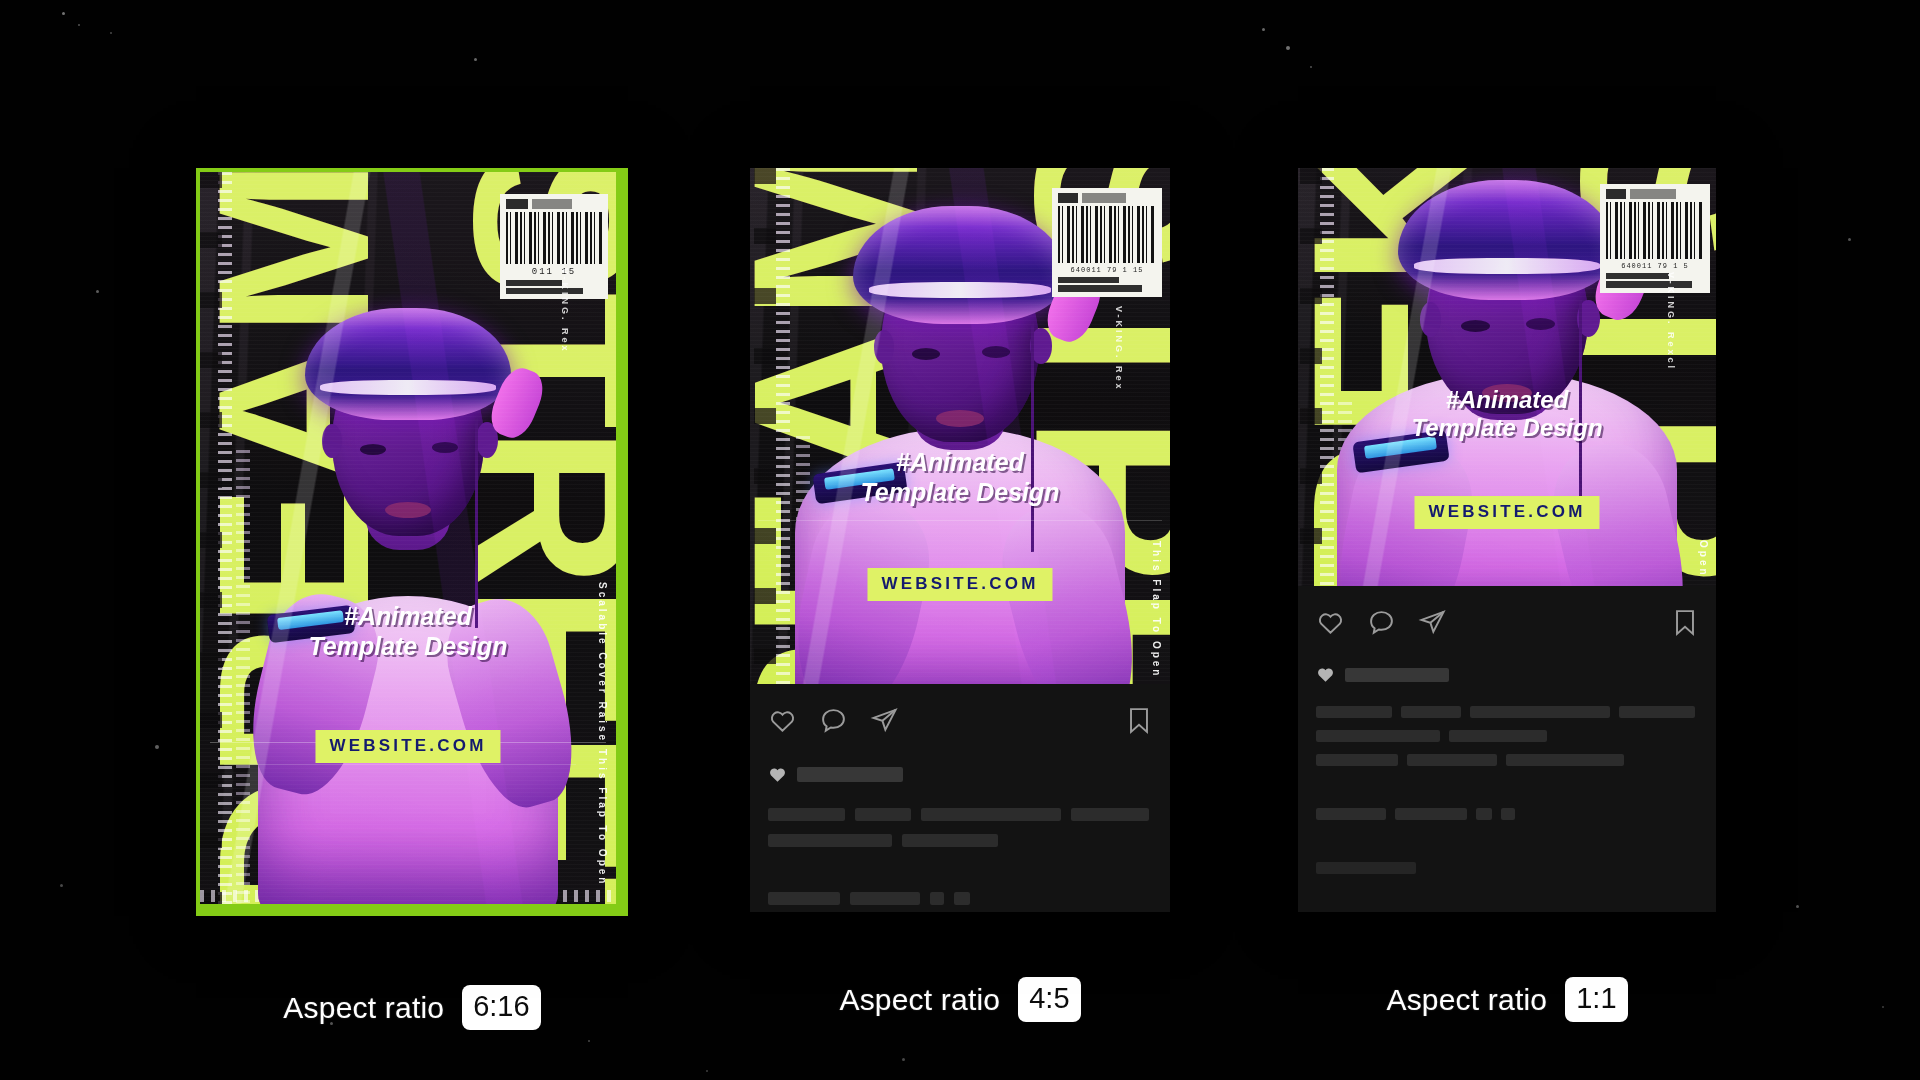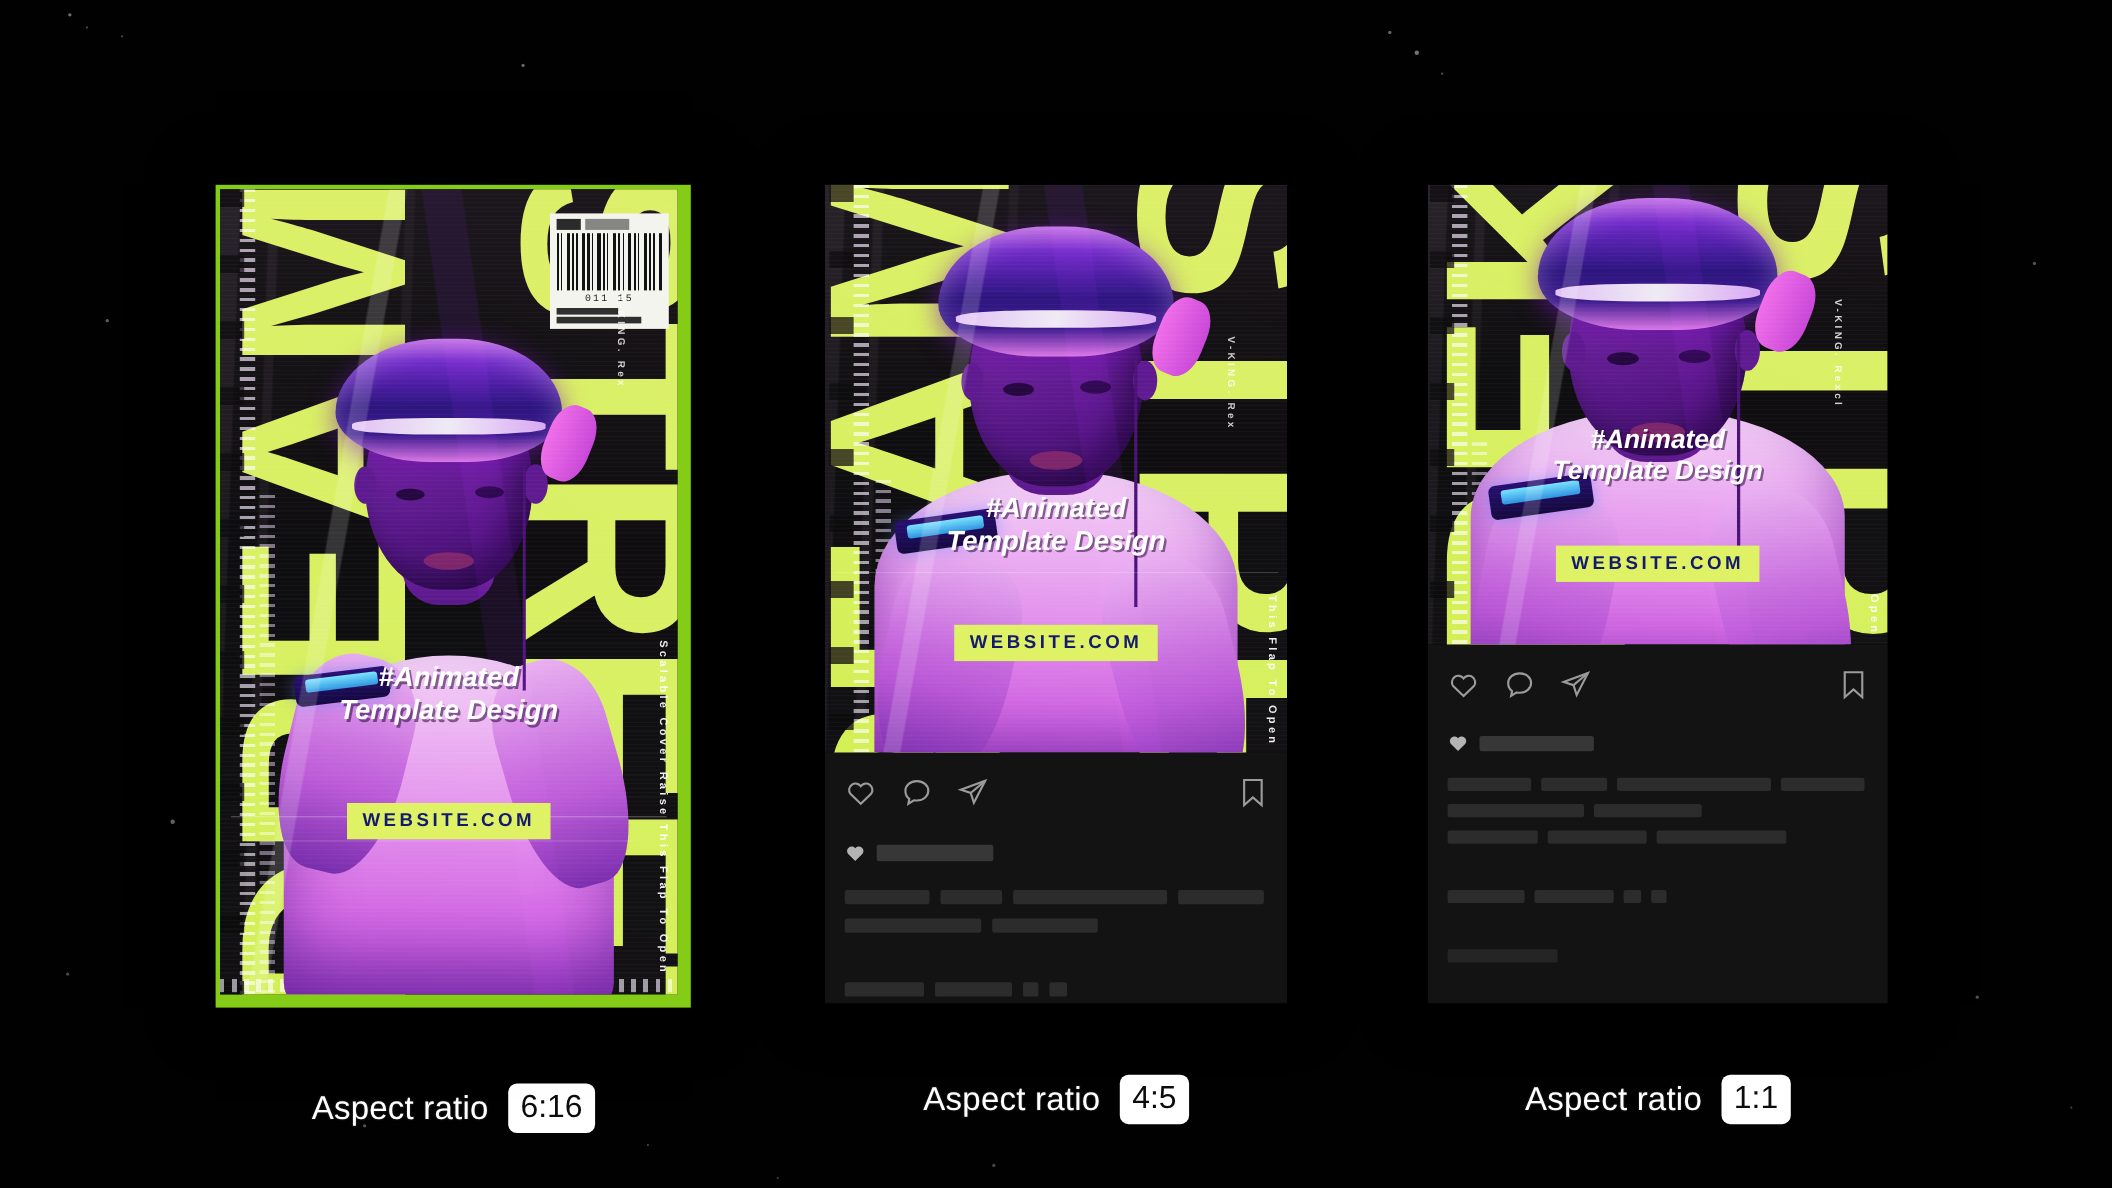--- a/index.html
+++ b/index.html
@@ -312,20 +312,32 @@
             <div class="ph-visor-band" style="width:182px;height:16px;top:114px;"></div>
             <div class="ph-strap" style="right:74px;top:102px;width:44px;height:72px;transform:rotate(22deg);"></div>
             <div class="ph-cable" style="right:66px;top:154px;width:70px;height:230px;"></div>
             <div class="ph-controller" style="left:64px;top:300px;width:92px;height:30px;transform:rotate(-8deg);"></div>
           </div>
 
           <div class="tint"></div>
           <div class="glitch"></div>
           <div class="scratch" style="left:8px;right:8px;top:352px;opacity:.35;"></div>
 
+          <div class="barcode" style="right:8px;top:20px;width:98px;height:100px;">
+            <div class="bc-top">
+                <i style="width:20px;"></i>
+                <i style="width:44px;opacity:.55;"></i>
+              </div>
+            <div class="bc-bars"></div>
+            <div class="bc-num" style="font-size:7px;letter-spacing:1px;">640011 79 1 15</div>
+            <div class="bc-bottom">
+                <i style="width:62%;"></i>
+                <i style="width:86%;"></i>
+              </div>
+          </div>
 
           <div class="vcopy" style="right:8px;bottom:6px;font-size:10px;">This Flap To Open</div>
           <div class="vcopy" style="right:46px;top:138px;font-size:9px;opacity:.8;">V-KING. Rex</div>
 
           <div class="overlay-copy" style="top:280px;font-size:25px;">
             <div>#Animated</div>
             <div>Template Design</div>
           </div>
           <div class="site-badge" style="top:400px;font-size:17px;">WEBSITE.COM</div>
         </div>
@@ -420,20 +432,32 @@
             <div class="ph-visor" style="width:218px;height:120px;top:12px;"></div>
             <div class="ph-visor-band" style="width:186px;height:16px;top:90px;"></div>
             <div class="ph-strap" style="right:70px;top:78px;width:46px;height:74px;transform:rotate(22deg);"></div>
             <div class="ph-cable" style="right:62px;top:132px;width:72px;height:226px;"></div>
             <div class="ph-controller" style="left:56px;top:268px;width:94px;height:31px;transform:rotate(-8deg);"></div>
           </div>
 
           <div class="tint"></div>
           <div class="glitch"></div>
 
+          <div class="barcode" style="right:6px;top:16px;width:98px;height:100px;">
+            <div class="bc-top">
+                <i style="width:20px;"></i>
+                <i style="width:46px;opacity:.55;"></i>
+              </div>
+            <div class="bc-bars"></div>
+            <div class="bc-num" style="font-size:7px;letter-spacing:1px;">640011 79 1 5</div>
+            <div class="bc-bottom">
+                <i style="width:64%;"></i>
+                <i style="width:88%;"></i>
+              </div>
+          </div>
 
           <div class="vcopy" style="right:7px;bottom:8px;font-size:10px;">Open</div>
           <div class="vcopy" style="right:40px;top:104px;font-size:9px;opacity:.82;">V-KING. Rexcl</div>
 
           <div class="overlay-copy" style="top:218px;font-size:24px;">
             <div>#Animated</div>
             <div>Template Design</div>
           </div>
           <div class="site-badge" style="top:328px;font-size:17px;">WEBSITE.COM</div>
         </div>

